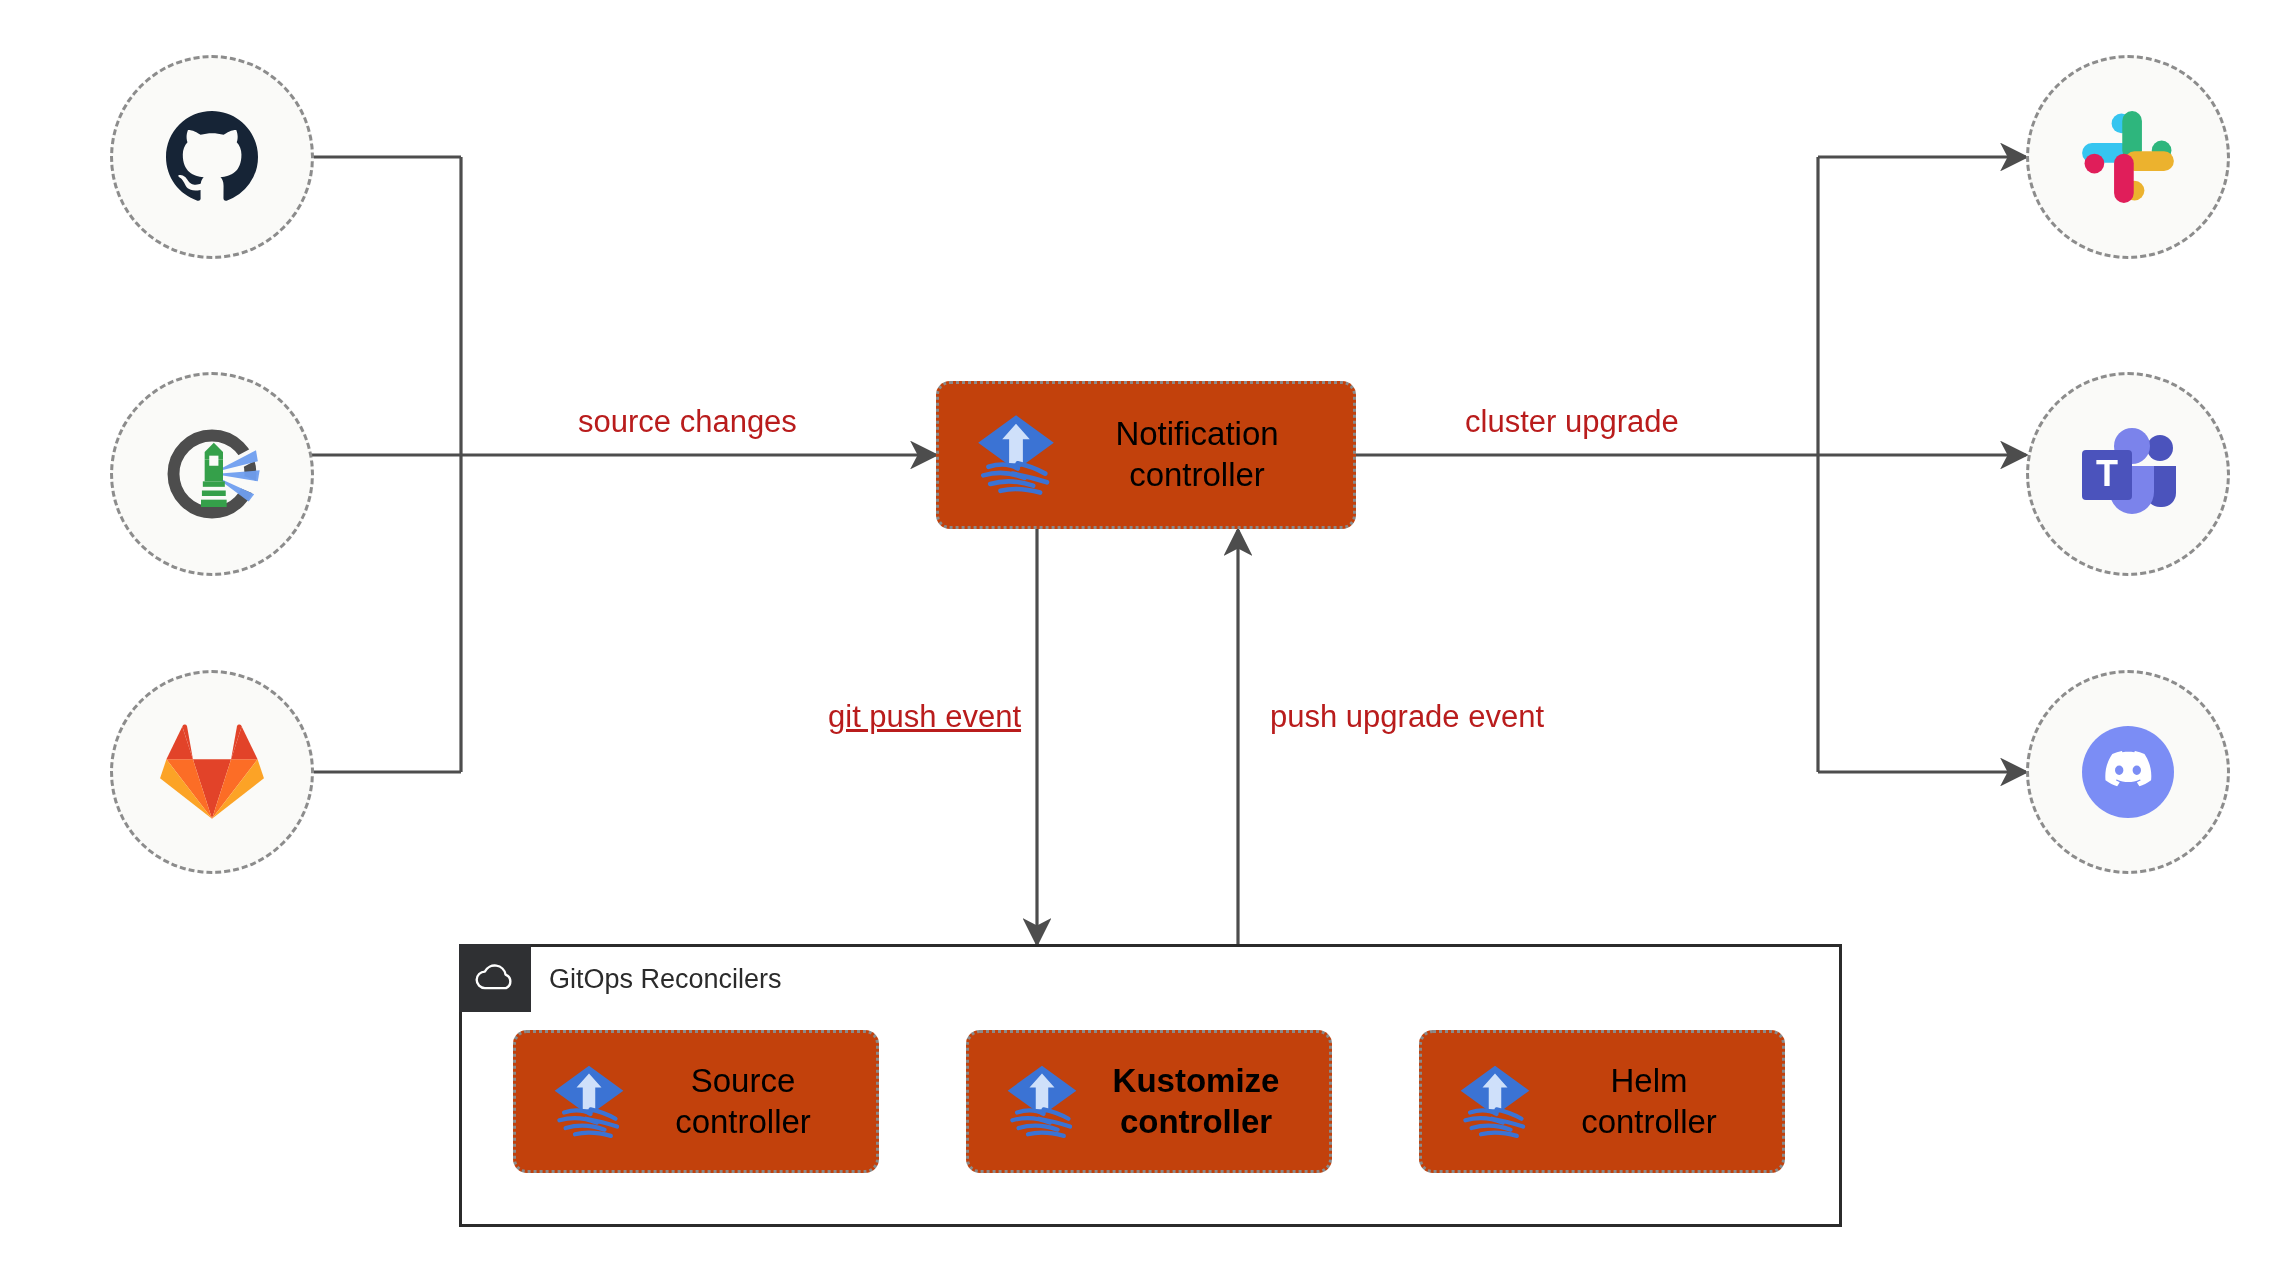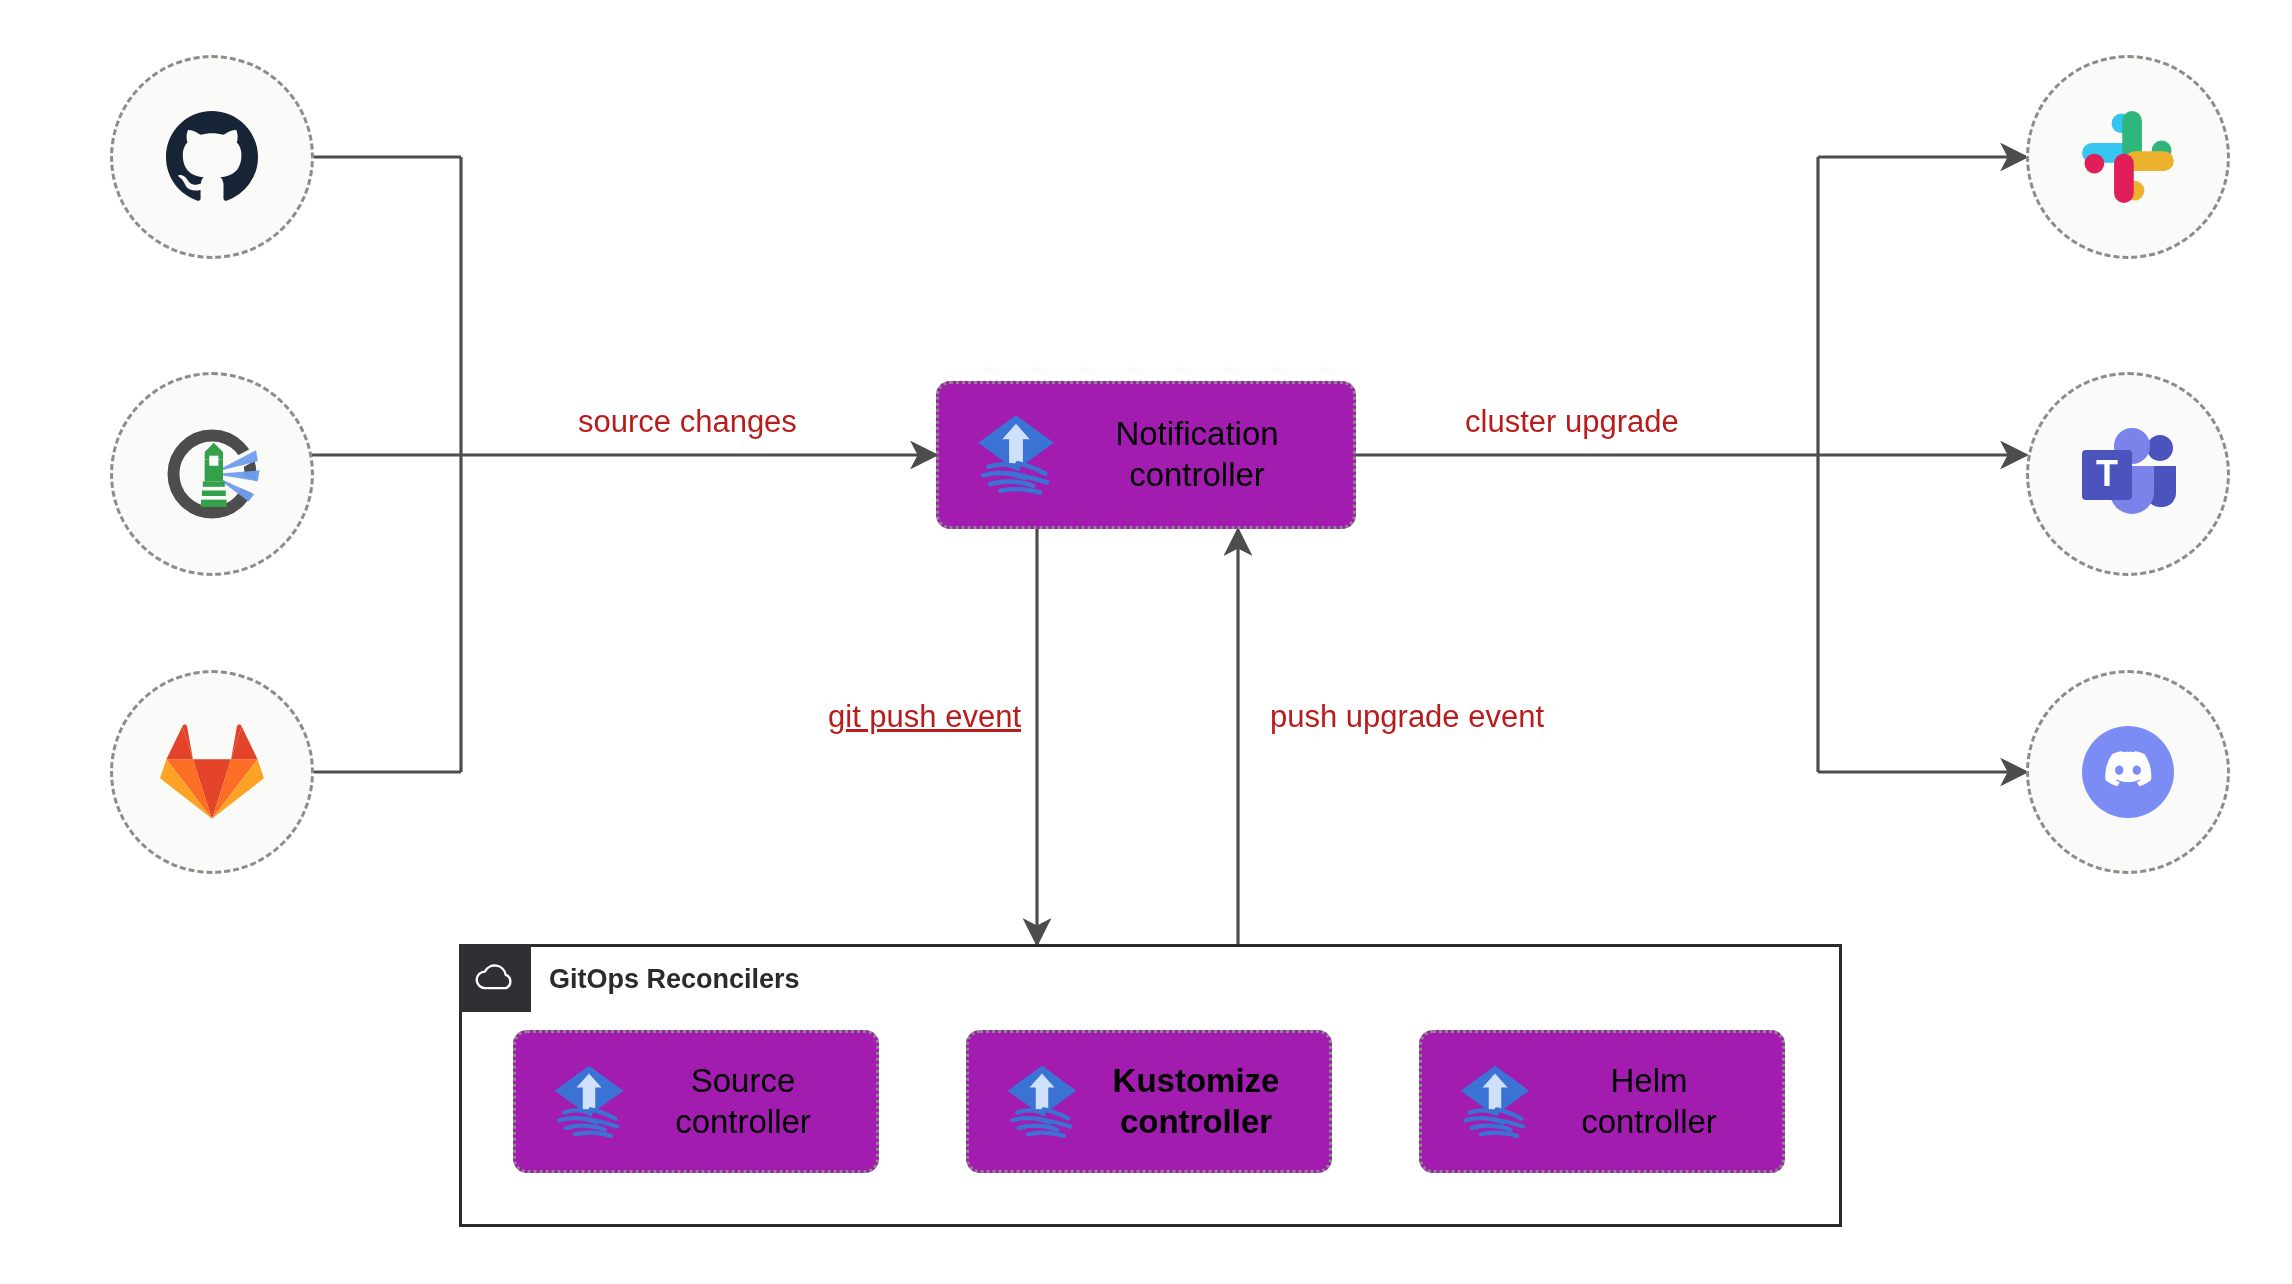--- a/index.html
+++ b/index.html
@@ -1,20 +1,20 @@
 <!DOCTYPE html>
 <html><head>
 <meta charset="utf-8">
 <style>
   html,body{margin:0;padding:0;background:#ffffff;}
   body{font-family:"Liberation Sans",sans-serif;}
   #canvas{position:relative;width:2292px;height:1284px;background:#ffffff;overflow:hidden;}
   .node-circle{position:absolute;border:3px dashed #8c8c8c;border-radius:50%;background:#fafaf8;
                display:flex;align-items:center;justify-content:center;box-sizing:border-box;}
-  .ctrl-box{position:absolute;border:3px dotted #8a8a8a;border-radius:14px;background:#a21caf;
+  .ctrl-box{position:absolute;border:3px dotted #8a8a8a;border-radius:14px;background:#c2410c;
             display:flex;align-items:center;box-sizing:border-box;}
   .ctrl-ico{flex:0 0 auto;margin-left:34px;}
   .ctrl-label{flex:1 1 auto;text-align:center;font-size:33px;color:#000;line-height:1.24;
               padding-right:18px;white-space:pre-line;}
   .edge-label{position:absolute;font-size:31px;color:#b91c1c;white-space:nowrap;}
   .group-box{position:absolute;border:3px solid #2b2b2b;background:#ffffff;box-sizing:border-box;}
   .group-tab{position:absolute;background:#2f3033;display:flex;align-items:center;justify-content:center;}
   .group-title{position:absolute;font-size:27px;color:#2b2b2b;}
   svg.wires{position:absolute;left:0;top:0;width:2292px;height:1284px;pointer-events:none;}
 </style>
@@ -166,21 +166,21 @@
   <div class="edge-label" style="left:1465px;top:404px;">cluster upgrade</div>
   <div class="edge-label" style="left:828px;top:699px;text-decoration:underline;">git push event</div>
   <div class="edge-label" style="left:1270px;top:699px;">push upgrade event</div>
 
   <div class="group-box" style="left:459px;top:944px;width:1383px;height:283px;"></div>
   <div class="group-tab" style="left:459px;top:944px;width:72px;height:68px;">
     <svg width="44" height="30" viewBox="0 0 48 32">
       <path d="M13 27 a9 9 0 0 1 0-18 a12 12 0 0 1 22.5 3.2 A8 8 0 0 1 36 27 Z" fill="none" stroke="#ffffff" stroke-width="2.6" stroke-linejoin="round"></path>
     </svg>
   </div>
-  <div class="group-title" style="left:549px;top:964px;font-weight:bold;">GitOps Reconcilers</div>
+  <div class="group-title" style="left:549px;top:964px;">GitOps Reconcilers</div>
 
   <div class="ctrl-box" style="left:513px;top:1030px;width:366px;height:143px;">
     <span class="ctrl-ico">
       <svg width="78" height="78" viewBox="0 0 100 100">
         <path d="M50 6 L94 38 L50 70 L6 38 Z" fill="#3b73d4"></path>
         <path d="M50 16 L66 34 H58 V62 H42 V34 H34 Z" fill="#cfe0fa"></path>
         <g stroke="#3b73d4" stroke-width="5.4" fill="none" stroke-linecap="round">
           <path d="M18 66 Q38 60 52 68"></path>
             <path d="M12 76 Q36 69 60 79"></path>
           <path d="M20 86 Q44 79 70 88"></path>

